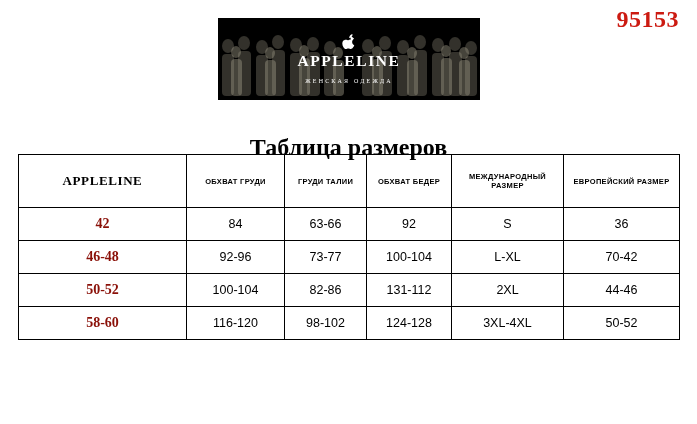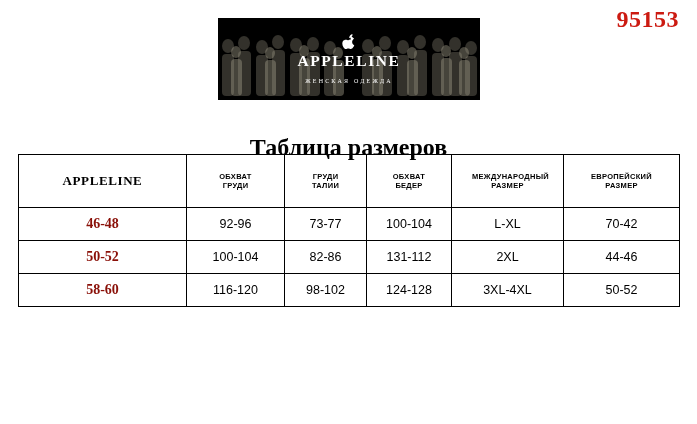--- a/index.html
+++ b/index.html
@@ -127,21 +127,21 @@
   th.brand-col {
     font-family: "Liberation Serif", serif;
     font-size: 13px;
     letter-spacing: 0.6px;
   }
   th.meas-col {
     font-family: "Liberation Sans", sans-serif;
     font-size: 7.5px;
     letter-spacing: 0.3px;
     font-weight: 700;
-    padding: 0 20px;
+    padding: 0 2px;
     margin-top: 24px;
   }
   tbody td {
     height: 30px;
     text-align: center;
     vertical-align: middle;
     font-family: "Liberation Sans", sans-serif;
     font-size: 12.5px;
     color: #000000;
   }
@@ -248,20 +248,28 @@
           <th class="brand-col">APPLELINE</th>
           <th class="meas-col">ОБХВАТ ГРУДИ</th>
           <th class="meas-col">ГРУДИ ТАЛИИ</th>
           <th class="meas-col">ОБХВАТ БЕДЕР</th>
           <th class="meas-col">МЕЖДУНАРОДНЫЙ РАЗМЕР</th>
           <th class="meas-col">ЕВРОПЕЙСКИЙ РАЗМЕР</th>
         </tr>
       </thead>
       <tbody>
         <tr>
+          <td class="size-cell">42</td>
+          <td>84</td>
+          <td>63-66</td>
+          <td>92</td>
+          <td>S</td>
+          <td>36</td>
+        </tr>
+        <tr>
           <td class="size-cell">46-48</td>
           <td>92-96</td>
           <td>73-77</td>
           <td>100-104</td>
           <td>L-XL</td>
           <td>70-42</td>
         </tr>
         <tr>
           <td class="size-cell">50-52</td>
           <td>100-104</td>

